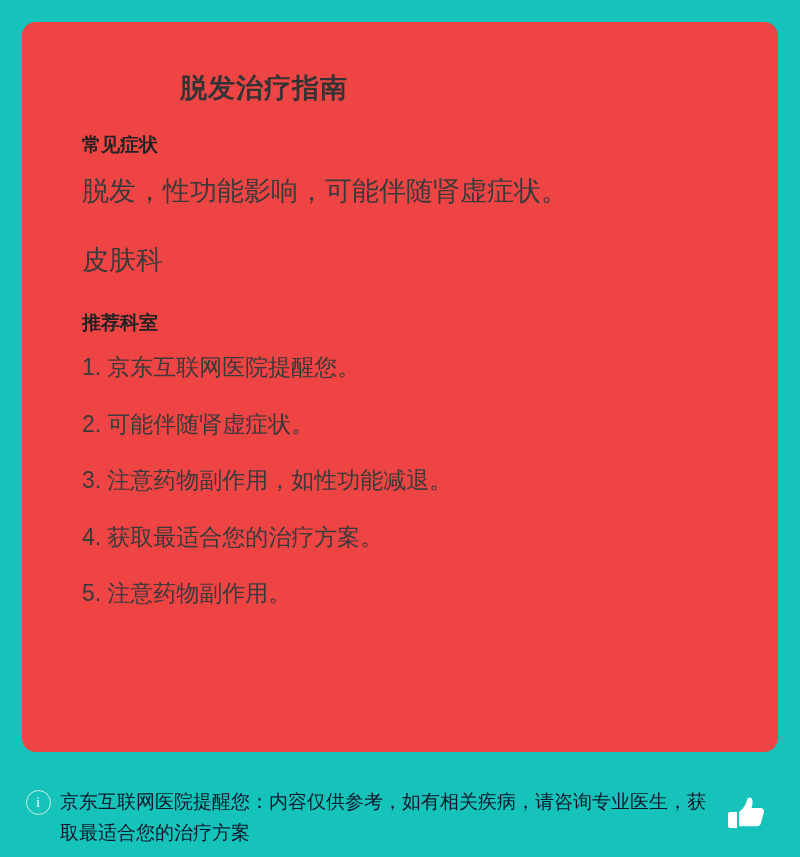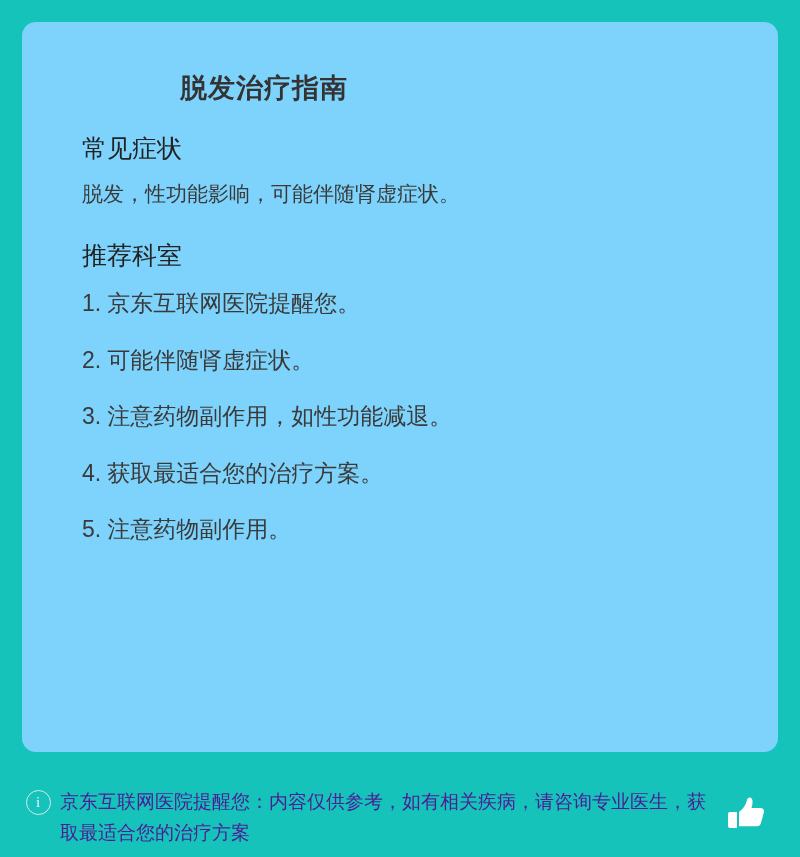--- a/index.html
+++ b/index.html
@@ -25,45 +25,45 @@
     z-index: 1;
     pointer-events: none;
   }
 
   .card {
     position: absolute;
     left: 22px;
     top: 22px;
     width: 756px;
     height: 730px;
-    background: #7dd3fc;
+    background: #ef4444;
     border-radius: 14px;
     box-sizing: border-box;
     padding: 30px 36px 20px 36px;
     z-index: 2;
   }
 
   .card-title {
     font-size: 27px;
     font-weight: bold;
     color: #333333;
     margin: 18px 0 26px 122px;
     letter-spacing: 1px;
   }
 
   .section-heading {
-    font-size: 25px;
-    font-weight: normal;
+    font-size: 19px;
+    font-weight: bold;
     color: #222222;
     margin: 6px 0 14px 0;
     padding-left: 24px;
   }
 
   .section-body {
-    font-size: 21px;
+    font-size: 27px;
     color: #3a3a3a;
     margin: 0 0 30px 0;
     padding-left: 24px;
     line-height: 1.45;
   }
 
   .tips-list {
     list-style: none;
     margin: 4px 0 0 0;
     padding: 0 0 0 24px;
@@ -106,21 +106,21 @@
     border-radius: 50%;
     border: 1.5px solid #cfe9e7;
     color: #e6f6f5;
     font-size: 15px;
     line-height: 22px;
     text-align: center;
     font-family: "Liberation Serif", serif;
   }
   .footer-text {
     flex: 1 1 auto;
-    color: #4c1d95;
+    color: #0f172a;
     font-size: 19px;
     line-height: 1.65;
     padding-top: 18px;
     padding-right: 4px;
     max-width: 660px;
   }
   .footer-thumb {
     flex: 0 0 auto;
     width: 60px;
     padding-top: 24px;
@@ -141,20 +141,21 @@
   <path d="M77 60 C77 44 88 38 98 38 C110 38 120 46 119 62 C116 52 108 50 98 50 C90 50 80 52 77 60 Z" fill="#3a3a3a"></path>
   <rect x="93" y="80" width="10" height="10" fill="#f2c7a8"></rect>
 </svg>
 
 <div class="card">
   <h1 class="card-title">脱发治疗指南</h1>
 
   <h2 class="section-heading">常见症状</h2>
   <p class="section-body">脱发，性功能影响，可能伴随肾虚症状。</p>
 
+  <p class="section-body">皮肤科</p>
 
   <h2 class="section-heading">推荐科室</h2>
   <ul class="tips-list">
     <li>
       <span class="num">1.</span>
       <span>京东互联网医院提醒您。</span>
     </li>
     <li>
       <span class="num">2.</span>
       <span>可能伴随肾虚症状。</span>

